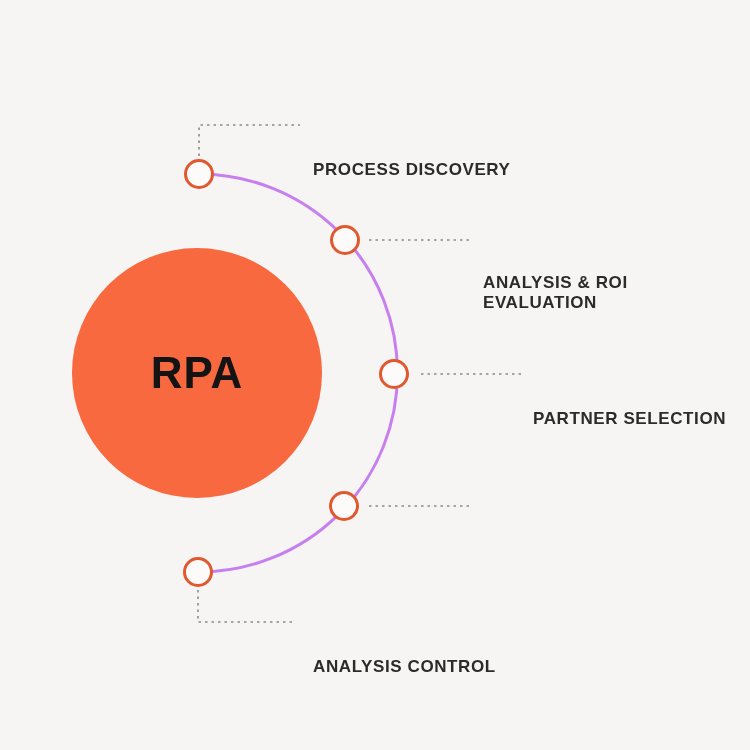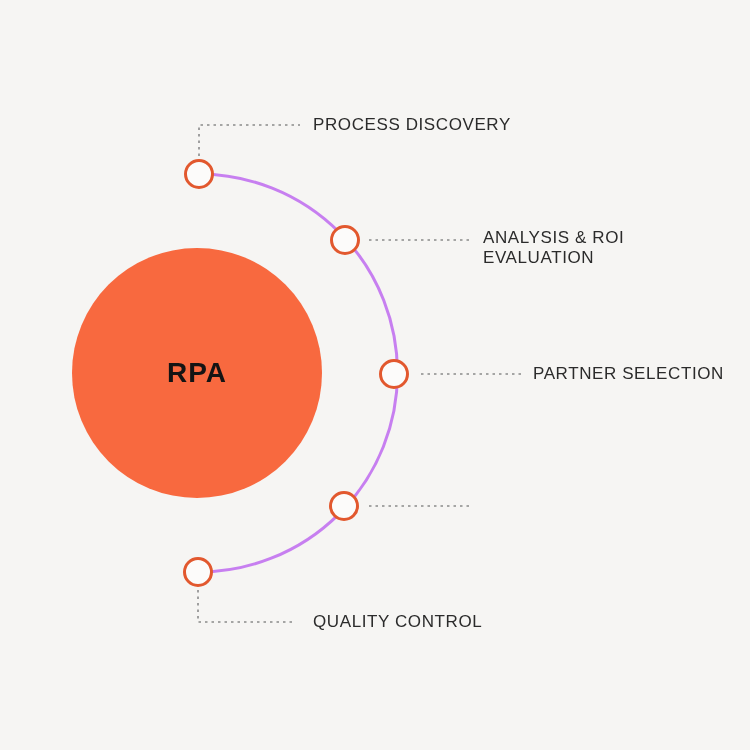--- a/index.html
+++ b/index.html
@@ -25,46 +25,47 @@
   .connector-path{fill:none;stroke:var(--connector);stroke-width:1.6;stroke-dasharray:2.5 4;}
   .hub-circle{
     position:absolute;
     left:72px;top:248px;
     width:250px;height:250px;
     border-radius:50%;
     background:var(--circle-fill);
     display:flex;align-items:center;justify-content:center;
   }
   .hub-label{
-    font-size:28px;
+    font-size:44px;
     font-weight:700;
     letter-spacing:1px;
     color:var(--center-text);
   }
   .node{
     position:absolute;
     width:30px;height:30px;
     border-radius:50%;
     background:#fcfbfa;
     border:3.5px solid var(--node-border);
   }
   .node-1{left:184px;top:159px;}
   .node-2{left:330px;top:225px;}
   .node-3{left:379px;top:359px;}
   .node-4{left:329px;top:491px;}
   .node-5{left:183px;top:557px;}
   .step-label{
     position:absolute;
     transform:translateY(-50%);
     font-size:17px;
-    font-weight:400;
+    font-weight:700;
     letter-spacing:0.6px;
     line-height:20px;
     color:var(--label);
     white-space:nowrap;
+    margin-top:45px;
   }
   .label-1{left:313px;top:125px;}
   .label-2{left:483px;top:248px;white-space:normal;width:170px;}
   .label-3{left:533px;top:374px;}
   .label-4{left:483px;top:506px;}
   .label-5{left:313px;top:622px;}
 </style>
 </head>
 <body>
 
@@ -85,15 +86,15 @@
 
   <div class="node node-1"></div>
   <div class="node node-2"></div>
   <div class="node node-3"></div>
   <div class="node node-4"></div>
   <div class="node node-5"></div>
 
   <div class="step-label label-1">PROCESS DISCOVERY</div>
   <div class="step-label label-3">PARTNER SELECTION</div>
   <div class="step-label label-2">ANALYSIS &amp; ROI EVALUATION</div>
-  <div class="step-label label-5">QUALITY CONTROL</div>
+  <div class="step-label label-5">ANALYSIS CONTROL</div>
 
 </div>
 
 </body></html>

